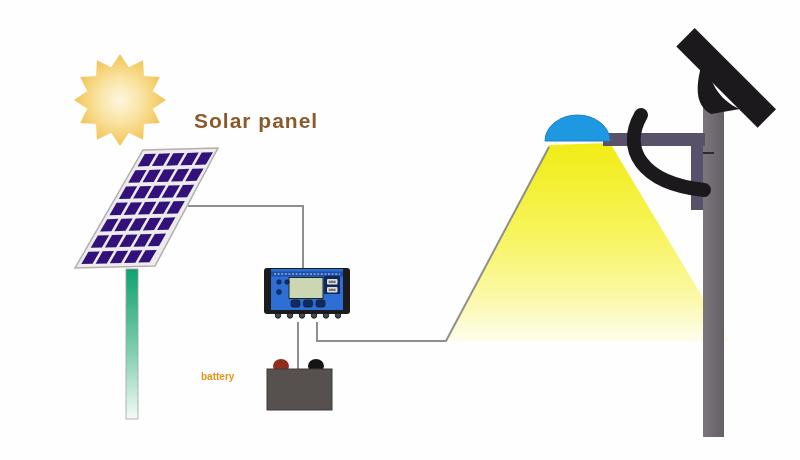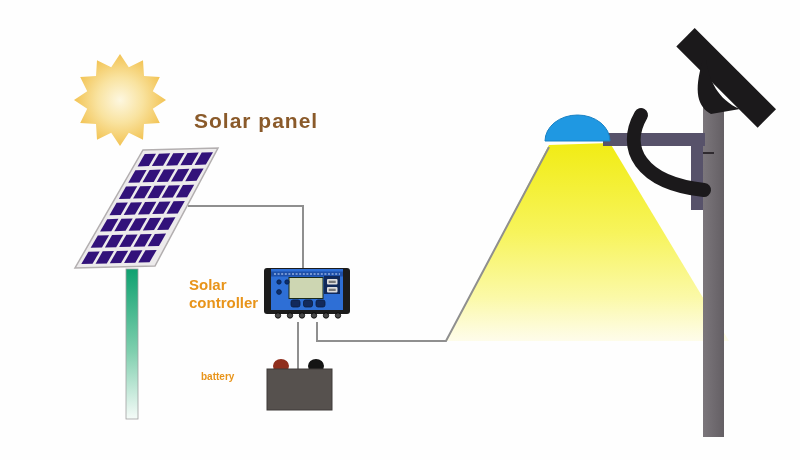--- a/index.html
+++ b/index.html
@@ -142,15 +142,14 @@
     </g>
 
     <g>
       <ellipse cx="281" cy="366" rx="8" ry="7" fill="#8f2e1d"></ellipse>
       <ellipse cx="316" cy="366" rx="8" ry="7" fill="#141414"></ellipse>
       <rect x="267" y="369" width="65" height="41" stroke="#3e3a38" stroke-width="1" fill="#56514e"></rect>
     </g>
   </svg>
 
   <div class="lbl lbl-solar-panel">Solar panel</div>
-  <div class="lbl lbl-solar-controller">Solar controller</div>
   <div class="lbl lbl-battery">battery</div>
 </div>
 
 </body></html>

